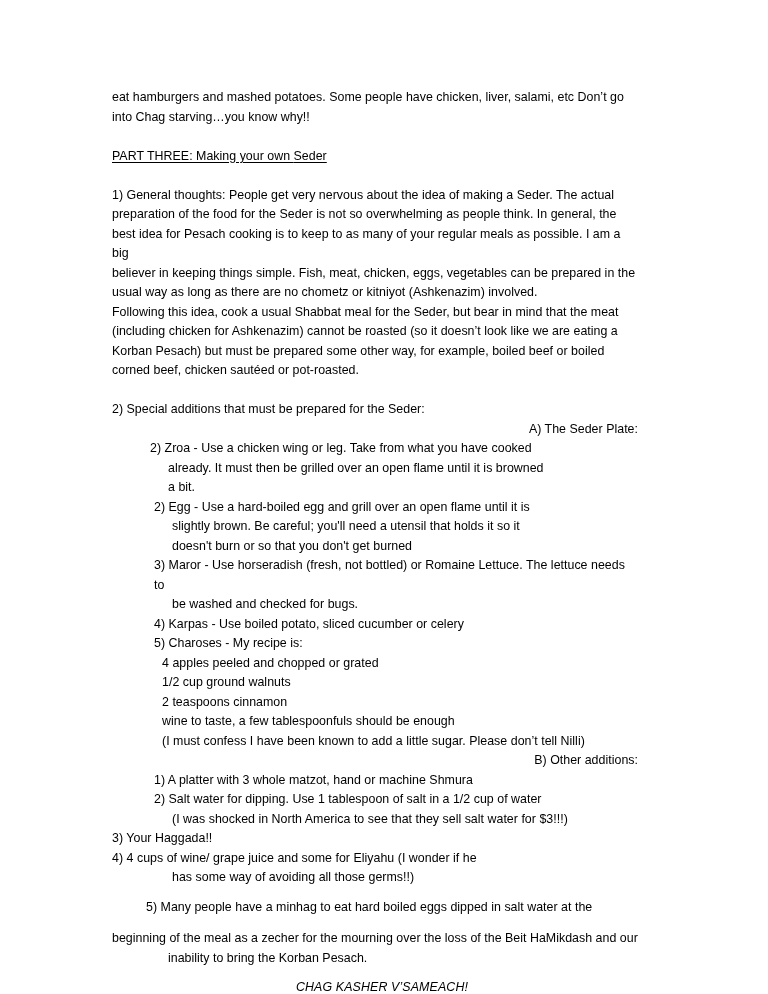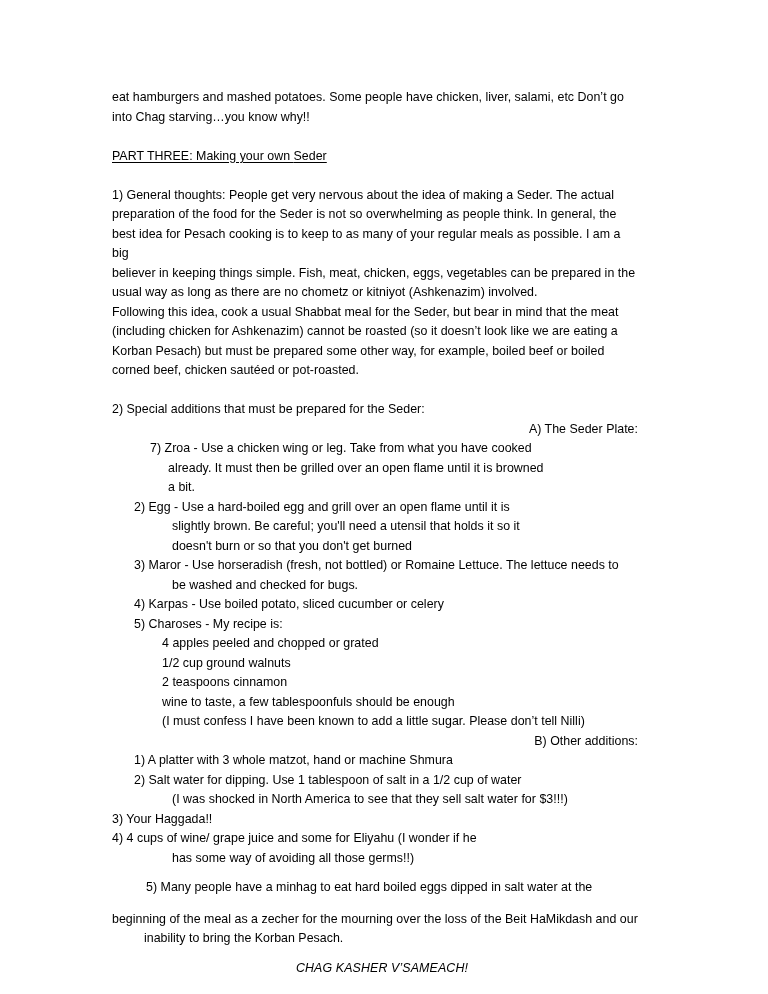--- a/index.html
+++ b/index.html
@@ -45,28 +45,28 @@
     margin: 0;
   }
   .heading .u {
     text-decoration: underline;
     text-underline-offset: 2px;
   }
   
   .lvl-0  { margin-left: 0px; }
   .lvl-a  { margin-left: 14px; text-align: right; }
   .lvl-1  { margin-left: 38px; text-indent: 0; }
-  .lvl-1b { margin-left: 22px; }
+  .lvl-1b { margin-left: 42px; }
   .lvl-1c { }
   .cont-1 { margin-left: 56px; }
   .cont-1b{ margin-left: 60px; }
   .recipe { margin-left: 50px; }
   .item5  { margin-left: 34px; }
   .item5-cont { margin-left: 0px; margin-top: 12px; }
-  .item5-cont2 { margin-left: 32px; }
+  .item5-cont2 { margin-left: 56px; }
   .closing {
     font-weight: normal;
     font-style: italic;
     text-align: center;
     margin-left: 14px;
     letter-spacing: 0.01em;
   }
 </style>
 </head>
 <body>
@@ -92,21 +92,21 @@
     <p class="para lvl-0">(including  chicken for Ashkenazim)  cannot be roasted (so it doesn’t look like we are eating a</p>
     <p class="para lvl-0">Korban Pesach) but must be prepared  some other way, for example, boiled beef or boiled</p>
     <p class="para lvl-0">corned beef, chicken sautéed or pot-roasted.</p>
 
     <div class="blank"></div>
 
     <p class="para lvl-0">2) Special additions that must be prepared for the Seder:</p>
 
     <p class="para lvl-a">A)  The Seder Plate:</p>
 
-    <p class="para lvl-1">7) Zroa - Use a chicken wing or leg.  Take from what you have cooked</p>
+    <p class="para lvl-1">2) Zroa - Use a chicken wing or leg.  Take from what you have cooked</p>
     <p class="para cont-1">already.  It must then be grilled over an open flame until it is browned</p>
     <p class="para cont-1">a bit.</p>
 
     <p class="para lvl-1b">2) Egg -  Use a hard-boiled egg and grill over an open flame until it is</p>
     <p class="para cont-1b">slightly brown.  Be careful; you'll need a utensil that holds it so it</p>
     <p class="para cont-1b">doesn't burn or so that you don't get burned</p>
 
     <p class="para lvl-1b">3) Maror -  Use horseradish (fresh, not bottled) or Romaine Lettuce.  The lettuce needs to</p>
     <p class="para cont-1b">be washed and checked for bugs.</p>
 

